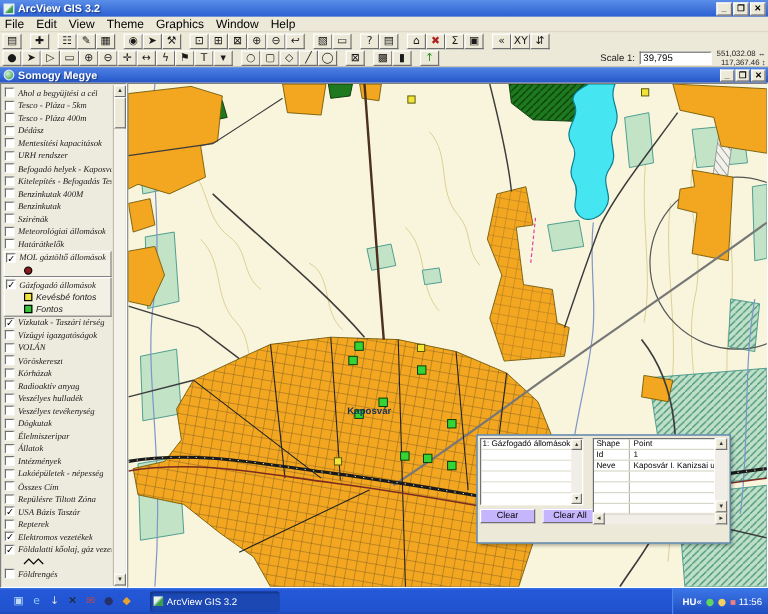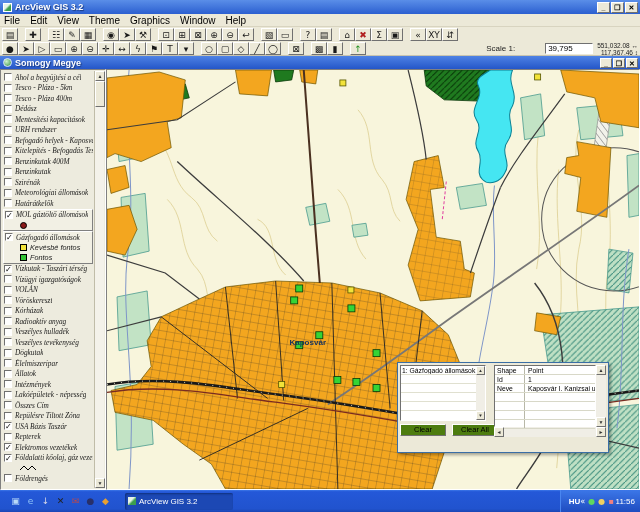--- a/index.html
+++ b/index.html
@@ -18,21 +18,21 @@
   .menu-item { margin-right:10px; font-size:10px; color:#000; }
 
   .tbrow { display:flex; align-items:center; padding:1px 2px; background:#ECE9D8; }
   #tb1 { height:15px; } #tb2 { height:14px; border-bottom:1px solid #C8C4B0; }
   .tbtn { width:16px; height:13px; font-size:9px; line-height:10px; text-align:center; color:#1A1A1A;
           background:#ECE9D8; border:1px solid; border-color:#fff #707070 #707070 #fff; padding:0; font-family:"DejaVu Sans", sans-serif; }
   .tbtn.gap { margin-left:7px; }
 
   .scalearea { margin-left:auto; display:flex; align-items:center; gap:4px; }
   .scalelabel { font-size:8px; color:#222; }
-  .scalebox { width:48px; height:11px; background:#fff; border:1px solid; border-color:#707070 #fff #fff #707070; font-size:8px; padding:0 2px; line-height:9px;margin-left:26px; }
+  .scalebox { width:60px; height:11px; background:#fff; border:1px solid; border-color:#707070 #fff #fff #707070; font-size:8px; padding:0 2px; line-height:9px; }
   .coords { font-size:6.5px; line-height:7px; text-align:right; color:#222; white-space:nowrap; }
 
   .viewbar { height:13px; background:linear-gradient(180deg,#4E82E4,#2456C8); display:flex; align-items:center; padding:0 2px 0 3px; color:#fff; }
   .viewbar .ttl { font-weight:bold; font-size:9px; flex:1; margin-left:3px; text-shadow:1px 1px 1px #1A3A80; }
   .viewbar .wbtn { width:12px; height:10px; }
   .viewicon { width:9px; height:9px; border-radius:50%; background:radial-gradient(circle at 35% 35%, #CFF3CF, #2E8E3E); border:1px solid #DDE8FF; }
 
   
   #content { display:flex; height:421px; }
   #toc { width:106px; background:#EDEBDE; border:1px solid; border-color:#808080 #fff #fff #808080; position:relative; overflow:hidden; padding:2px 12px 2px 2px; }
@@ -59,21 +59,21 @@
   #identify .dtitle .ttl { flex:1; font-size:8.5px; font-weight:bold; margin-left:3px; }
   #identify .dtitle .wbtn { width:11px; height:10px; font-size:6px; line-height:8px; }
   .dicon { width:0; height:0; border-left:4px solid #fff; border-top:3px solid transparent; border-bottom:3px solid transparent; }
   #identify .dbody { position:relative; height:76px; padding:2px; display:flex; }
   .idlist { width:86px; background:#fff; border:1px solid; border-color:#707070 #fff #fff #707070; position:relative; height:56px; }
   .idrow { height:9px; border-bottom:1px solid #E0E0D0; font-size:6.8px; line-height:9px; padding:0 1px; white-space:nowrap; overflow:hidden; }
   .idlist .vsb2 { position:absolute; right:0; top:0; bottom:0; width:9px; background:#F0EEE6; }
   .vsb2 .sbtn { width:9px; height:9px; font-size:4.5px; line-height:8px; }
   .vsb2 .sbtn.down { position:absolute; bottom:0; }
   .idbuttons { position:absolute; left:2px; bottom:3px; display:flex; gap:6px; }
-  .dbtn { width:46px; height:12px; background:#4d7c0f; border:1px solid; border-color:#fff #707070 #707070 #fff; font-size:7.5px; text-align:center; line-height:10px; }
+  .dbtn { width:46px; height:12px; background:#c4b5fd; border:1px solid; border-color:#fff #707070 #707070 #fff; font-size:7.5px; text-align:center; line-height:10px; }
   .idtablewrap { position:absolute; left:96px; top:2px; width:112px; }
   .idtable { width:102px; height:62px; background:#fff; border:1px solid; border-color:#707070 #fff #fff #707070; float:left; }
   .itrow { display:flex; height:9px; border-bottom:1px solid #D8D8C8; }
   .ik { width:30px; border-right:1px solid #B8B8A8; font-size:6.8px; line-height:9px; padding-left:2px; color:#000; }
   .iv { flex:1; font-size:6.8px; line-height:9px; padding-left:3px; white-space:nowrap; overflow:hidden; }
   .idtable-vsb { float:left; width:10px; height:62px; background:#F0EEE6; position:relative; }
   .idtable-vsb .sbtn { width:10px; }
   .hsb { clear:both; width:112px; height:10px; background:#F0EEE6; display:flex; justify-content:space-between; margin-top:1px; }
   .hsb .sbtn { line-height:8px; }
 

